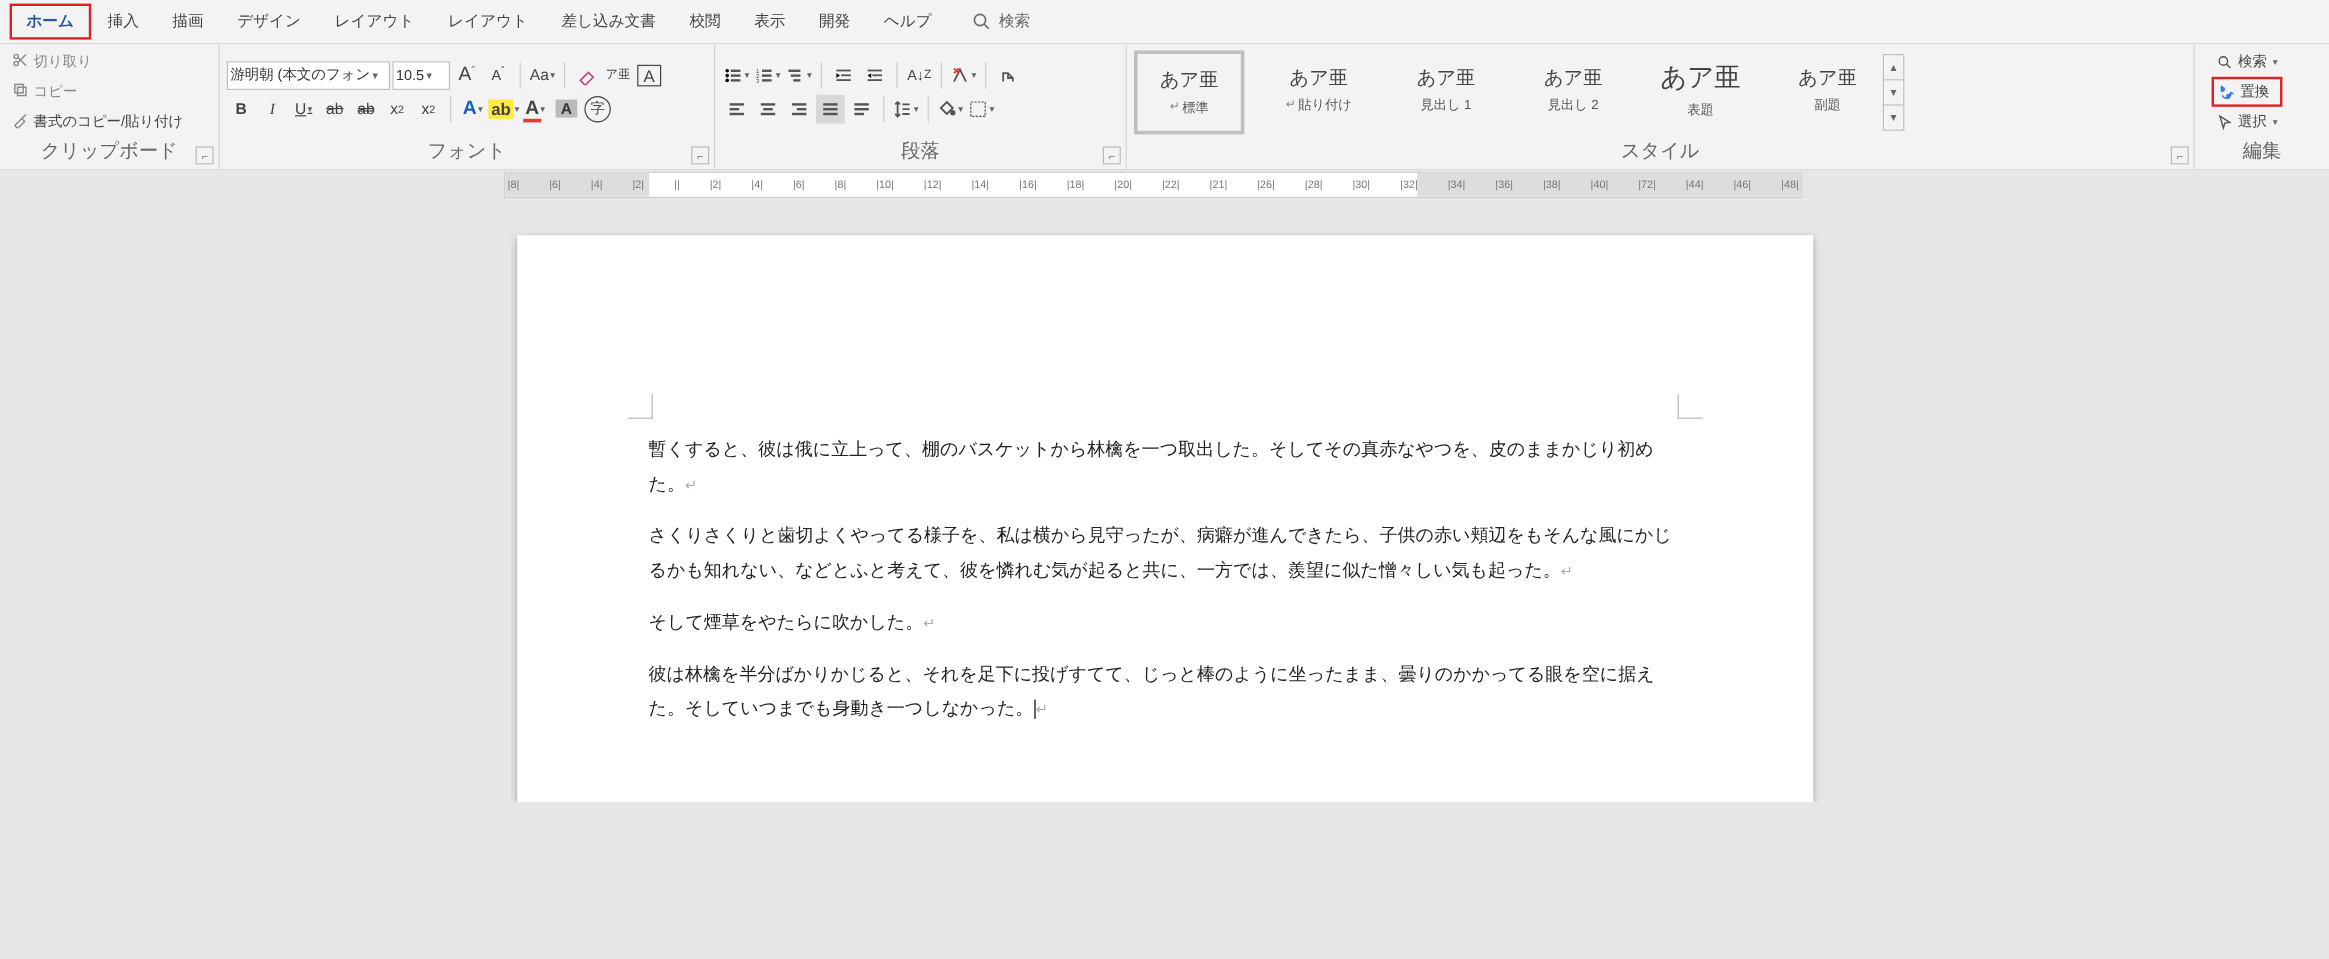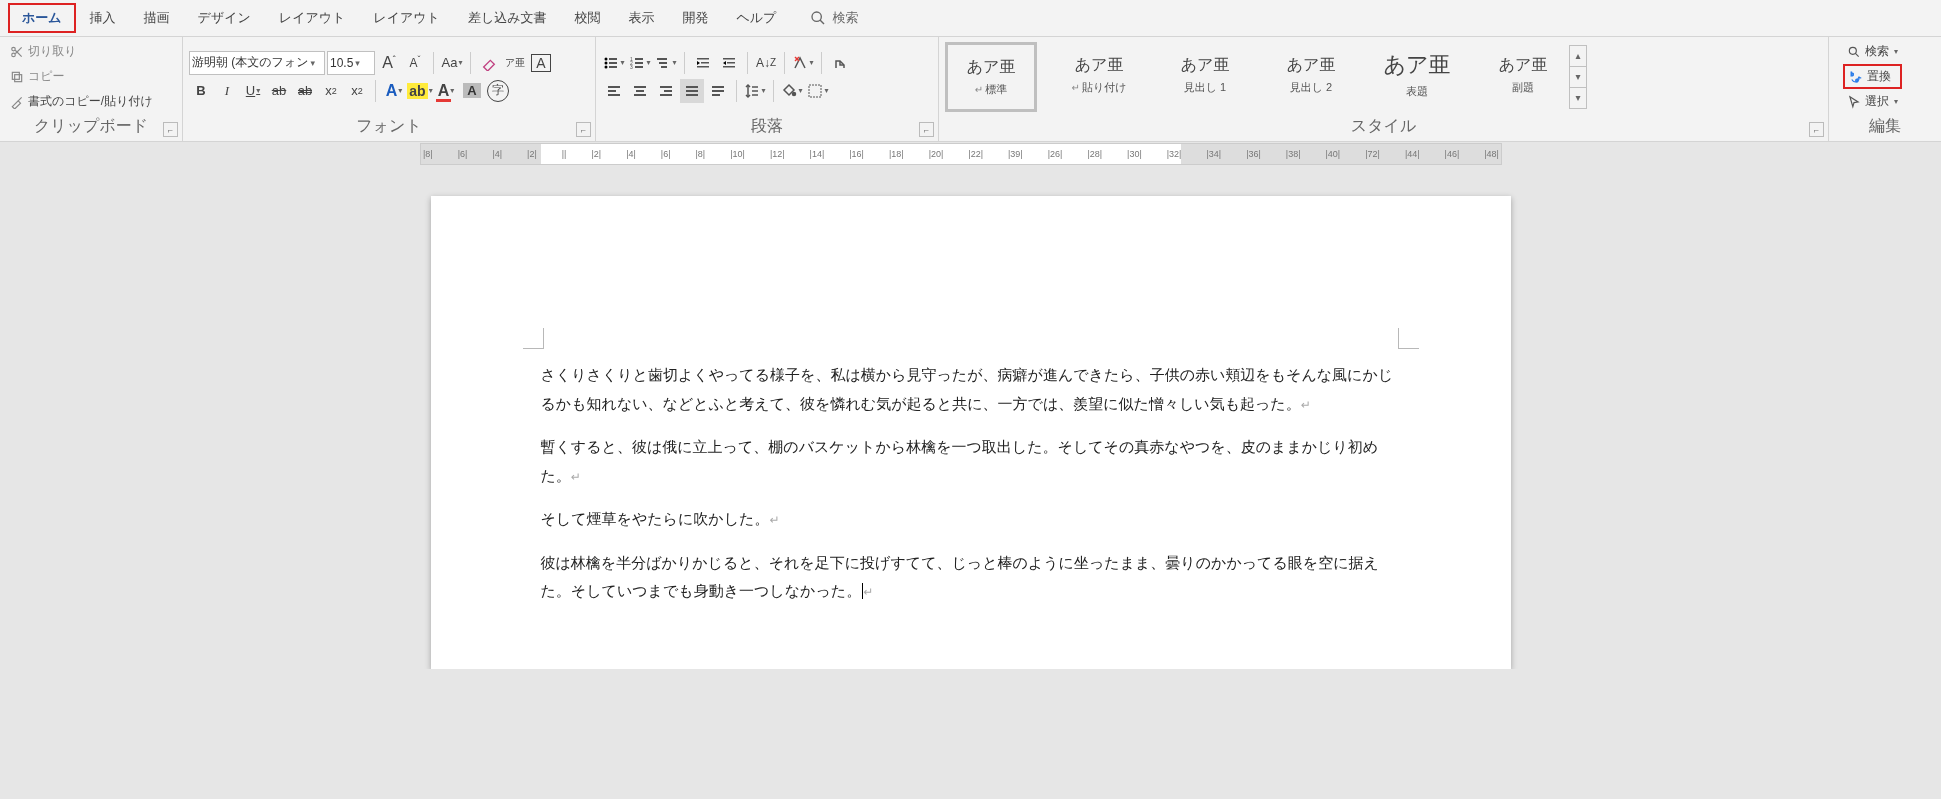--- a/index.html
+++ b/index.html
@@ -11,21 +11,21 @@
 .search-icon{margin-left:20px;display:inline-flex;align-items:center;color:#666;}
 .search-icon svg{width:16px;height:16px;margin-right:6px;stroke:#666;}
 
 .ribbon{display:flex;height:104px;border-bottom:1px solid #d4d4d4;background:#f3f3f3;}
 .group{display:flex;flex-direction:column;border-right:1px solid #d4d4d4;padding:2px 6px 0 6px;position:relative;}
 .group-body{flex:1;display:flex;align-items:center;}
 .group-label{text-align:center;font-size:16px;color:#666;padding:2px 0 4px;}
 .launcher{position:absolute;right:4px;bottom:4px;width:13px;height:13px;border:1px solid #bbb;display:flex;align-items:center;justify-content:center;font-size:9px;color:#777;}
 
 .clip-col{display:flex;flex-direction:column;gap:4px;font-size:12px;color:#888;}
-.clip-item{display:flex;align-items:center;gap:4px;padding:2px 4px;}
+.clip-item{display:flex;gap:4px;padding:2px 4px;}
 .clip-item svg{width:14px;height:14px;stroke:#888;fill:none;}
 
 .row{display:flex;align-items:center;gap:2px;margin:2px 0;}
 .font-col{display:flex;flex-direction:column;}
 .combo{display:inline-flex;align-items:center;border:1px solid #c0c0c0;background:#fff;height:22px;padding:0 2px;font-size:12px;}
 .combo .dd{font-size:9px;color:#666;padding-left:2px;}
 .btn{display:inline-flex;align-items:center;justify-content:center;width:24px;height:24px;color:#444;cursor:pointer;}
 .btn svg{width:16px;height:16px;}
 .sep{width:1px;height:22px;background:#ccc;margin:0 4px;}
 .small-sup{font-size:9px;position:relative;top:-4px;}
@@ -439,41 +439,41 @@
           <span class="tick">|4|</span>
           <span class="tick">|6|</span>
           <span class="tick">|8|</span>
           <span class="tick">|10|</span>
           <span class="tick">|12|</span>
           <span class="tick">|14|</span>
           <span class="tick">|16|</span>
           <span class="tick">|18|</span>
           <span class="tick">|20|</span>
           <span class="tick">|22|</span>
-          <span class="tick">|39|</span>
+          <span class="tick">|21|</span>
           <span class="tick">|26|</span>
           <span class="tick">|28|</span>
           <span class="tick">|30|</span>
           <span class="tick">|32|</span>
           <span class="tick">|34|</span>
           <span class="tick">|36|</span>
           <span class="tick">|38|</span>
           <span class="tick">|40|</span>
           <span class="tick">|72|</span>
           <span class="tick">|44|</span>
           <span class="tick">|46|</span>
           <span class="tick">|48|</span>
         </div>
     </div>
   </div>
 
   <div class="doc-area">
     <div class="page">
       <div class="corner tl"></div>
       <div class="corner tr"></div>
+      <p><span>暫くすると、彼は俄に立上って、棚のバスケットから林檎を一つ取出した。そしてその真赤なやつを、皮のままかじり初めた。</span><span class="ret-mark">↵</span></p>
       <p><span>さくりさくりと歯切よくやってる様子を、私は横から見守ったが、病癖が進んできたら、子供の赤い頬辺をもそんな風にかじるかも知れない、などとふと考えて、彼を憐れむ気が起ると共に、一方では、羨望に似た憎々しい気も起った。</span><span class="ret-mark">↵</span></p>
-      <p><span>暫くすると、彼は俄に立上って、棚のバスケットから林檎を一つ取出した。そしてその真赤なやつを、皮のままかじり初めた。</span><span class="ret-mark">↵</span></p>
       <p><span>そして煙草をやたらに吹かした。</span><span class="ret-mark">↵</span></p>
       <p><span>彼は林檎を半分ばかりかじると、それを足下に投げすてて、じっと棒のように坐ったまま、曇りのかかってる眼を空に据えた。そしていつまでも身動き一つしなかった。</span><span class="cursor"></span><span class="ret-mark">↵</span></p>
     </div>
   </div>
 
 </div>
 
 </body></html>

